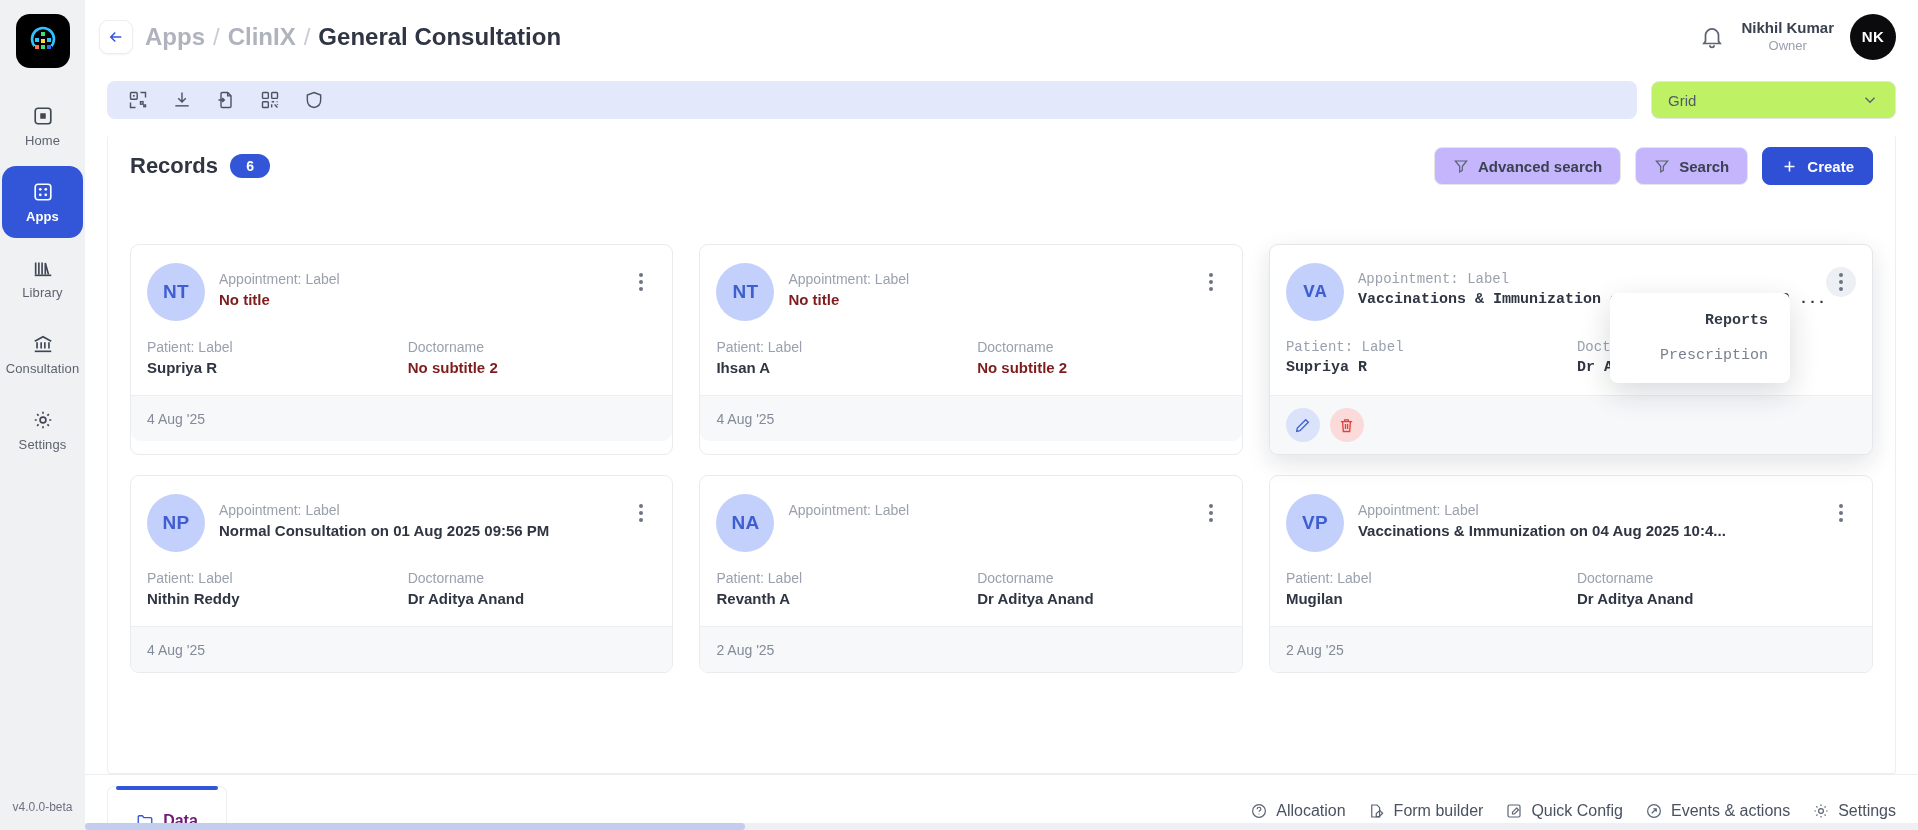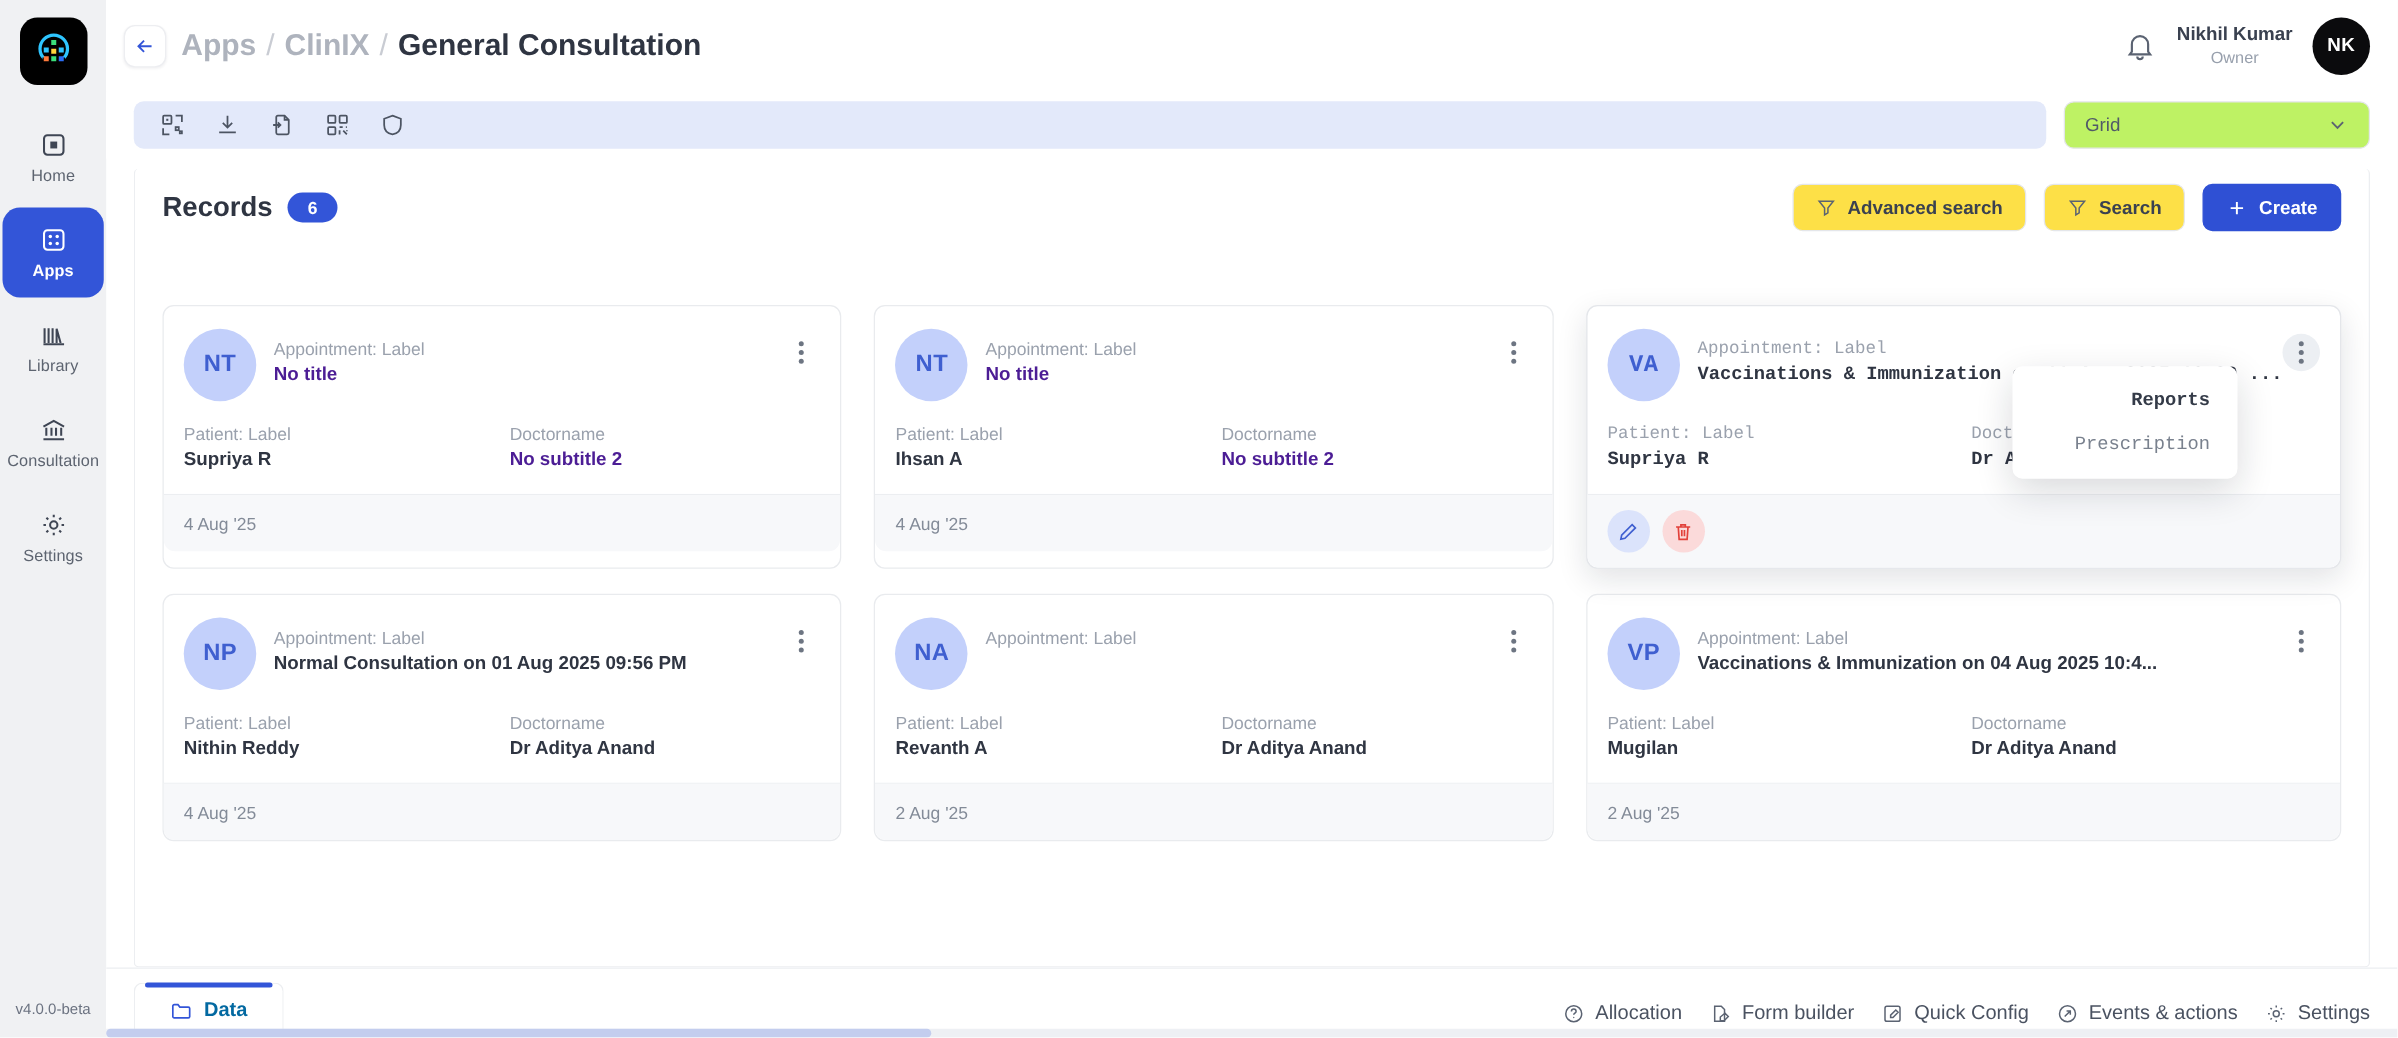--- a/index.html
+++ b/index.html
@@ -97,21 +97,21 @@
   .records-title { font-size: 22px; font-weight: 700; color:#2f3542; }
   .records-badge {
     margin-left: 12px; background:#3355d8; color:#fff; border-radius: 999px;
     min-width: 40px; height: 24px; font-size: 14px; font-weight: 600;
     display:inline-flex; align-items:center; justify-content:center; padding: 0 10px;
   }
   .records-actions { margin-left:auto; display:flex; align-items:center; gap: 14px; }
   .btn {
     height: 38px; border-radius: 8px; display:inline-flex; align-items:center;
     gap: 9px; padding: 0 18px; font-size: 15px; cursor: pointer;
-    border: 1px solid #e4e6ea; background:#fde047; color:#3a4150; font-weight: 600;
+    border: 1px solid #e4e6ea; background:#c4b5fd; color:#3a4150; font-weight: 600;
     white-space: nowrap;
   }
   .btn svg { stroke:#5b6372; }
   .btn-primary {
     background:#2f50d4; border-color:#2f50d4; color:#fff; font-weight: 600;
   }
   .btn-primary svg { stroke:#fff; }
 
   
   .cards {
@@ -132,21 +132,21 @@
     color:#3f5fd0; font-size: 19px; font-weight: 700;
     display:flex; align-items:center; justify-content:center; flex: 0 0 58px;
     letter-spacing: .3px;
   }
   .card-head-text { margin-left: 14px; flex:1; min-width:0; padding-top: 6px; }
   .field-label { font-size: 14px; color:#9aa1ad; line-height: 1.45; }
   .field-value {
     font-size: 15px; font-weight: 700; color:#2f3542; line-height: 1.45;
     white-space: nowrap; overflow:hidden; text-overflow: ellipsis;
   }
-  .field-value.placeholder { color:#4c1d95; font-weight: 700; }
+  .field-value.placeholder { color:#7f1d1d; font-weight: 700; }
   .kebab {
     width: 30px; height: 30px; border-radius: 50%; display:flex;
     align-items:center; justify-content:center; cursor:pointer; flex:0 0 30px;
     margin-top: 4px;
   }
   .kebab.on { background:#eceff3; }
   .kebab span {
     display:block; width: 4px; height: 4px; border-radius:50%; background:#6d7582;
     box-shadow: 0 -7px 0 #6d7582, 0 7px 0 #6d7582;
   }
@@ -180,22 +180,22 @@
   .menu-item.hl { color:#343b48; font-weight: 700; }
 
   
   .bottombar {
     height: 56px; flex: 0 0 56px; display:flex; align-items:flex-end;
     padding: 0 22px 0 22px; border-top: 1px solid #eceef1; background:#fff;
     position: relative;
   }
   .tab {
     height: 44px; min-width: 120px; border: 1px solid #eceef1; border-bottom:none;
-    border-radius: 7px 7px 0 0; display:flex; align-items:center; justify-content:center;
-    gap: 9px; font-size: 16px; font-weight: 700; color:#0369a1; cursor:pointer;
+    border-radius: 7px 7px 0 0; display:flex; align-items:flex-end; justify-content:center;
+    gap: 9px; font-size: 16px; font-weight: 700; color:#701a75; cursor:pointer;
     position: relative; background:#fff; padding: 0 20px;
   }
   .tab.active::before {
     content:""; position:absolute; top:-1px; left: 8px; right: 8px; height: 4px;
     background:#3355d8; border-radius: 3px;
   }
   .tab svg { stroke:#3355d8; }
   .bottom-right { margin-left:auto; display:flex; align-items:center; gap: 22px; padding-bottom: 10px; }
   .bottom-link {
     display:flex; align-items:center; gap: 8px; font-size: 16px;

